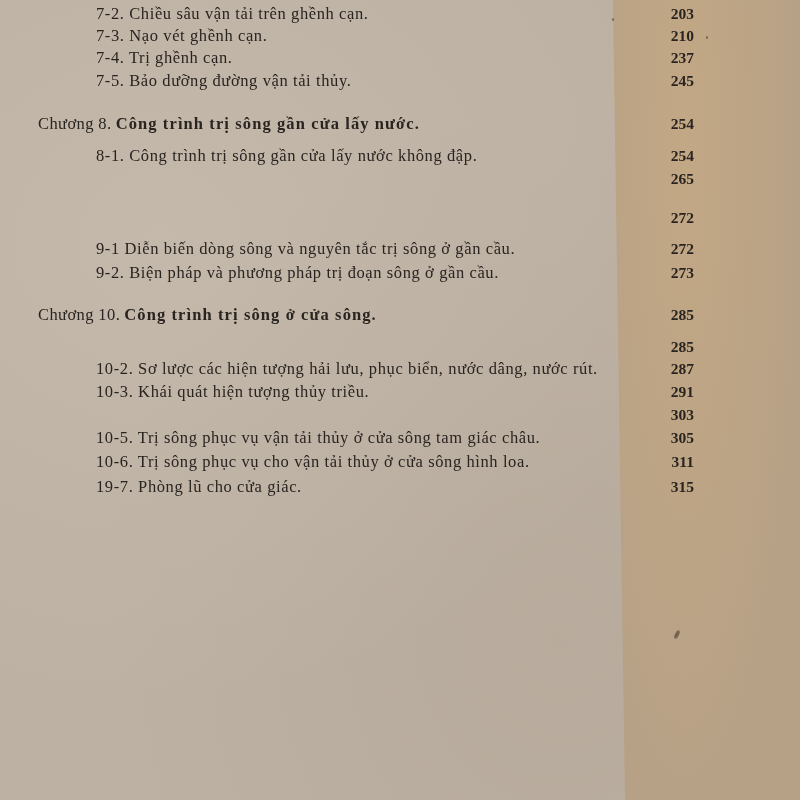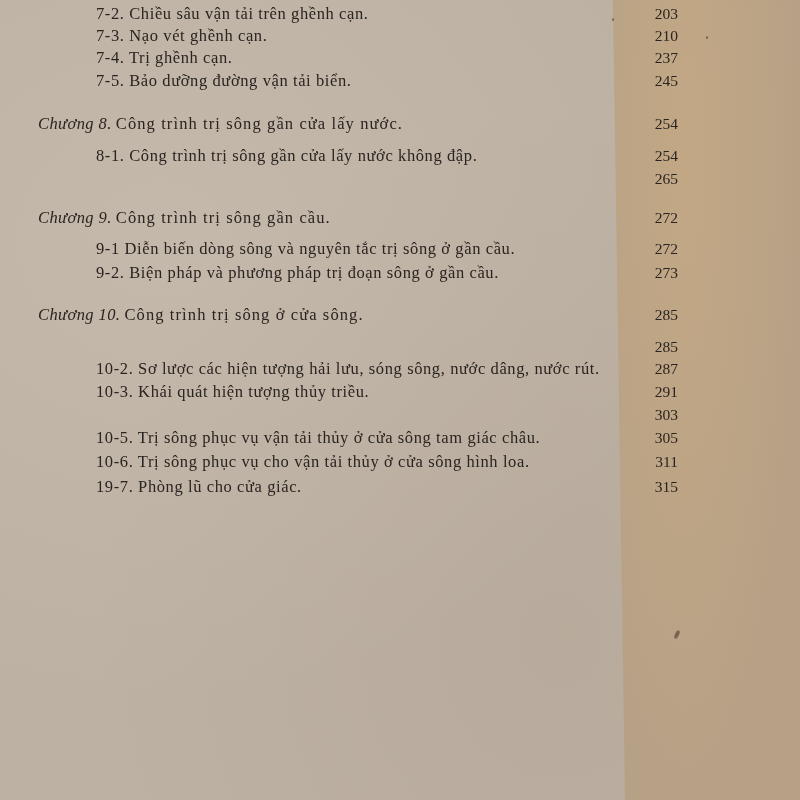--- a/index.html
+++ b/index.html
@@ -19,23 +19,23 @@
     .page-right {
       position: absolute; top: 0; height: 800px; right: 0; width: 190px;
       background:
         radial-gradient(ellipse at 40% 20%, rgba(215,180,130,0.35), rgba(0,0,0,0) 70%),
         #b7a186;
       clip-path: polygon(3px 0, 190px 0, 190px 800px, 15px 800px);
     }
     .line { position: absolute; left: 0; width: 710px; height: 22px; line-height: 22px; white-space: nowrap; }
     .sub .label { position: absolute; left: 96px; font-size: 16.5px; letter-spacing: 0.6px; }
     .chap .label { position: absolute; left: 38px; font-size: 16.5px; }
-    .chap .prefix { font-style: italic; letter-spacing: 0.4px; }
-    .chap .title { font-weight: normal; letter-spacing: 1.1px; }
-    .pg { position: absolute; right: 32px; font-size: 15.5px; font-weight: normal; text-align: center; }
+    .chap .prefix { letter-spacing: 0.4px; }
+    .chap .title { font-weight: bold; letter-spacing: 1.1px; }
+    .pg { position: absolute; right: 16px; font-size: 15.5px; font-weight: bold; text-align: center; }
     .speck { position: absolute; background: #5a4a3a; border-radius: 50%; opacity: 0.7; }
   </style>
 </head>
 <body>
 
 <div class="page-left"></div>
 <div class="page-right"></div>
 
 <div class="speck" style="left:675px;top:630px;width:4px;height:9px;transform:rotate(25deg);"></div>
 <div class="speck" style="left:612px;top:18px;width:2px;height:3px;"></div>
@@ -49,58 +49,57 @@
   </div>
   <div class="line sub" style="top:25px">
     <span class="label"><span>7-3.</span> <span>Nạo vét ghềnh cạn.</span></span>
     <span class="pg">210</span>
   </div>
   <div class="line sub" style="top:47px">
     <span class="label"><span>7-4.</span> <span>Trị ghềnh cạn.</span></span>
     <span class="pg">237</span>
   </div>
   <div class="line sub" style="top:70px">
-    <span class="label"><span>7-5.</span> <span>Bảo dưỡng đường vận tải biển.</span></span>
+    <span class="label"><span>7-5.</span> <span>Bảo dưỡng đường vận tải thủy.</span></span>
     <span class="pg">245</span>
   </div>
 
   <div class="line chap" style="top:113px">
     <span class="label"><span class="prefix">Chương 8.</span> <span class="title">Công trình trị sông gần cửa lấy nước.</span></span>
     <span class="pg">254</span>
   </div>
   <div class="line sub" style="top:145px">
     <span class="label"><span>8-1.</span> <span>Công trình trị sông gần cửa lấy nước không đập.</span></span>
     <span class="pg">254</span>
   </div>
   <div class="line sub" style="top:168px">
     <span class="pg">265</span>
   </div>
 
   <div class="line chap" style="top:207px">
-    <span class="label"><span class="prefix">Chương 9.</span> <span class="title">Công trình trị sông gần cầu.</span></span>
     <span class="pg">272</span>
   </div>
   <div class="line sub" style="top:238px">
     <span class="label"><span>9-1</span> <span>Diễn biến dòng sông và nguyên tắc trị sông ở gần cầu.</span></span>
     <span class="pg">272</span>
   </div>
   <div class="line sub" style="top:262px">
     <span class="label"><span>9-2.</span> <span>Biện pháp và phương pháp trị đoạn sông ở gần cầu.</span></span>
     <span class="pg">273</span>
   </div>
 
   <div class="line chap" style="top:304px">
     <span class="label"><span class="prefix">Chương 10.</span> <span class="title">Công trình trị sông ở cửa sông.</span></span>
     <span class="pg">285</span>
   </div>
   <div class="line sub" style="top:336px">
     <span class="pg">285</span>
   </div>
   <div class="line sub" style="top:358px">
-    <span class="label"><span>10-2.</span> <span>Sơ lược các hiện tượng hải lưu, sóng sông, nước dâng, nước rút.</span></span>
+    <span class="label"><span>10-2.</span> <span>Sơ lược các hiện tượng hải lưu, phục biển, nước dâng, nước rút.</span></span>
     <span class="pg">287</span>
   </div>
   <div class="line sub" style="top:381px">
     <span class="label"><span>10-3.</span> <span>Khái quát hiện tượng thủy triều.</span></span>
     <span class="pg">291</span>
   </div>
   <div class="line sub" style="top:404px">
     <span class="pg">303</span>
   </div>
   <div class="line sub" style="top:427px">

